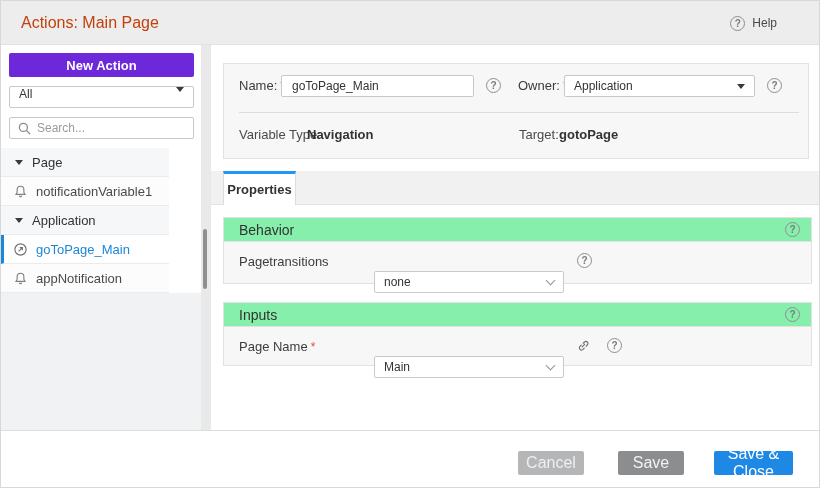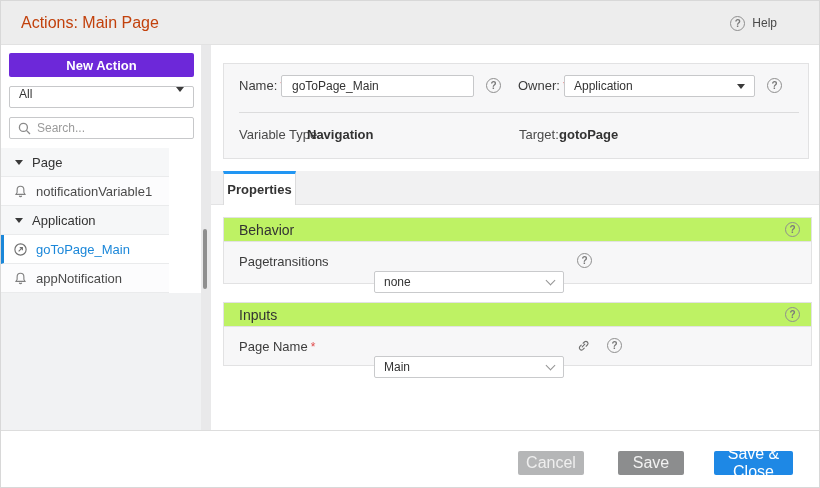--- a/index.html
+++ b/index.html
@@ -81,21 +81,21 @@
               border-bottom:1px solid #e3e3e4; }
   .tab { position:absolute; left:12px; top:0; width:73px; height:34px; background:#fff;
          border-top:3px solid #2196f3; border-left:1px solid #dcdcdd; border-right:1px solid #dcdcdd;
          display:flex; align-items:center; justify-content:center; font-size:13px; color:#333;
          cursor:pointer;font-weight:bold; }
 
   
   .section { position:absolute; left:12px; width:589px; background:#f7f7f8; border:1px solid #e2e2e3; }
   .sec-behavior { top:172px; height:67px; }
   .sec-inputs   { top:257px; height:64px; }
-  .sec-hdr { height:24px; background:#bef264; border-bottom:1px solid #e2e2e3;
+  .sec-hdr { height:24px; background:#86efac; border-bottom:1px solid #e2e2e3;
              display:flex; align-items:center; padding:0 11px 0 15px; }
   .sec-title { font-size:14px; color:#333; }
   .sec-hdr .qicon { margin-left:auto; cursor:pointer; }
   .sec-row { position:relative; height:100%; }
   .row-label { position:absolute; left:15px; top:12px; font-size:13px; color:#3c3c3c; }
   .lite-select { position:absolute; left:150px; top:8px; width:190px; height:22px; background:#fff;
                  border:1px solid #c9cacc; border-radius:2px; display:flex; align-items:center;
                  padding:0 9px; font-size:12px; color:#333; cursor:pointer;margin-top:21px; }
   .chev { width:7px; height:7px; border-right:1.4px solid #949494; border-bottom:1.4px solid #949494;
           transform:rotate(45deg); margin-left:auto; margin-top:-3px; flex:0 0 auto; }

